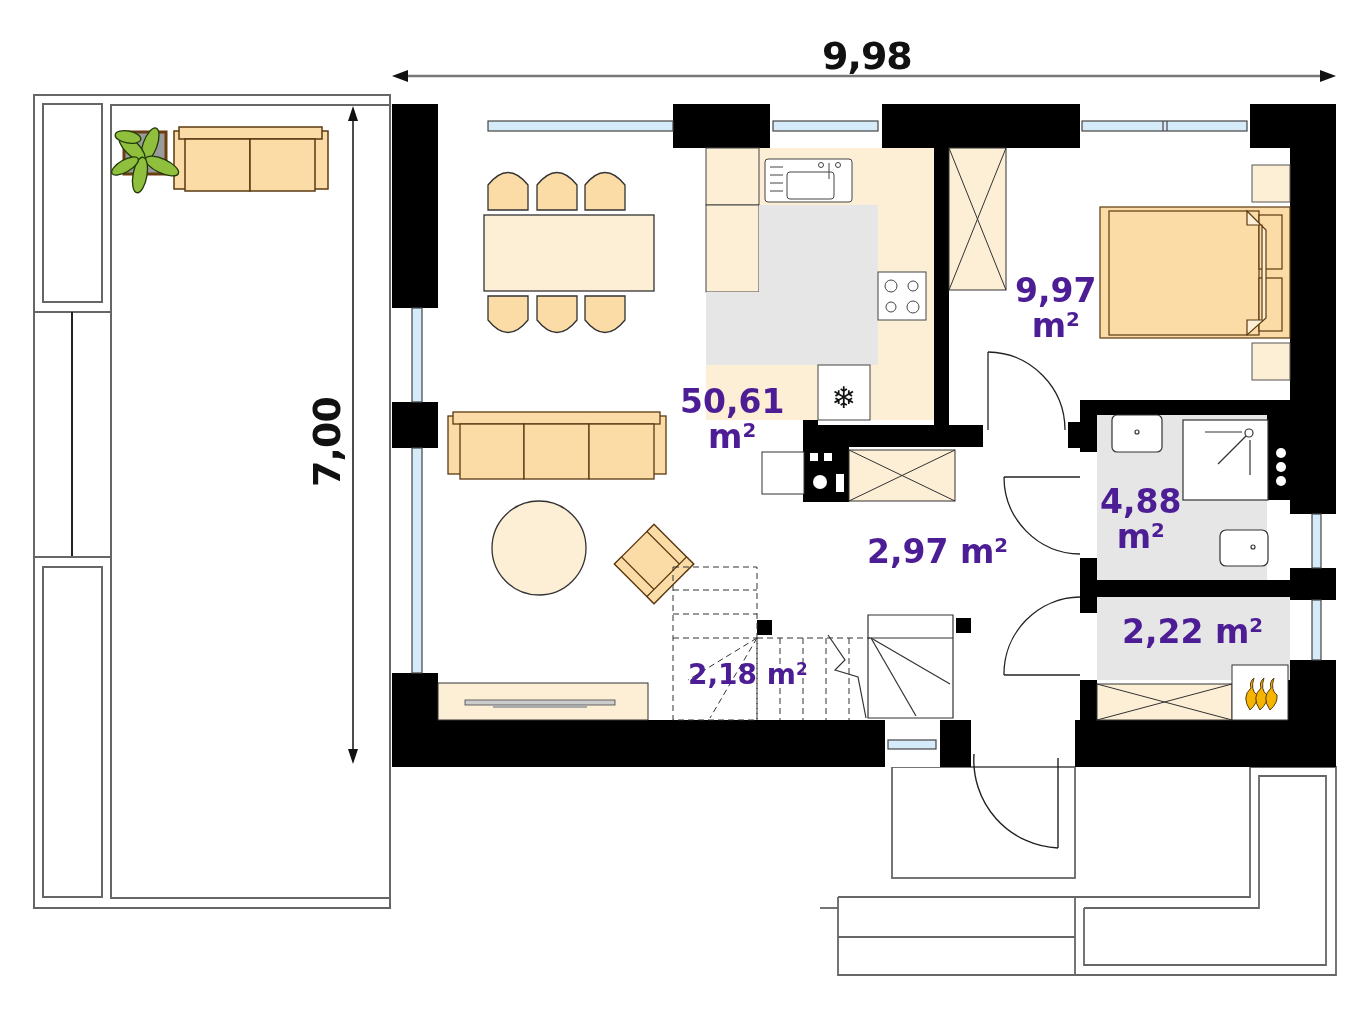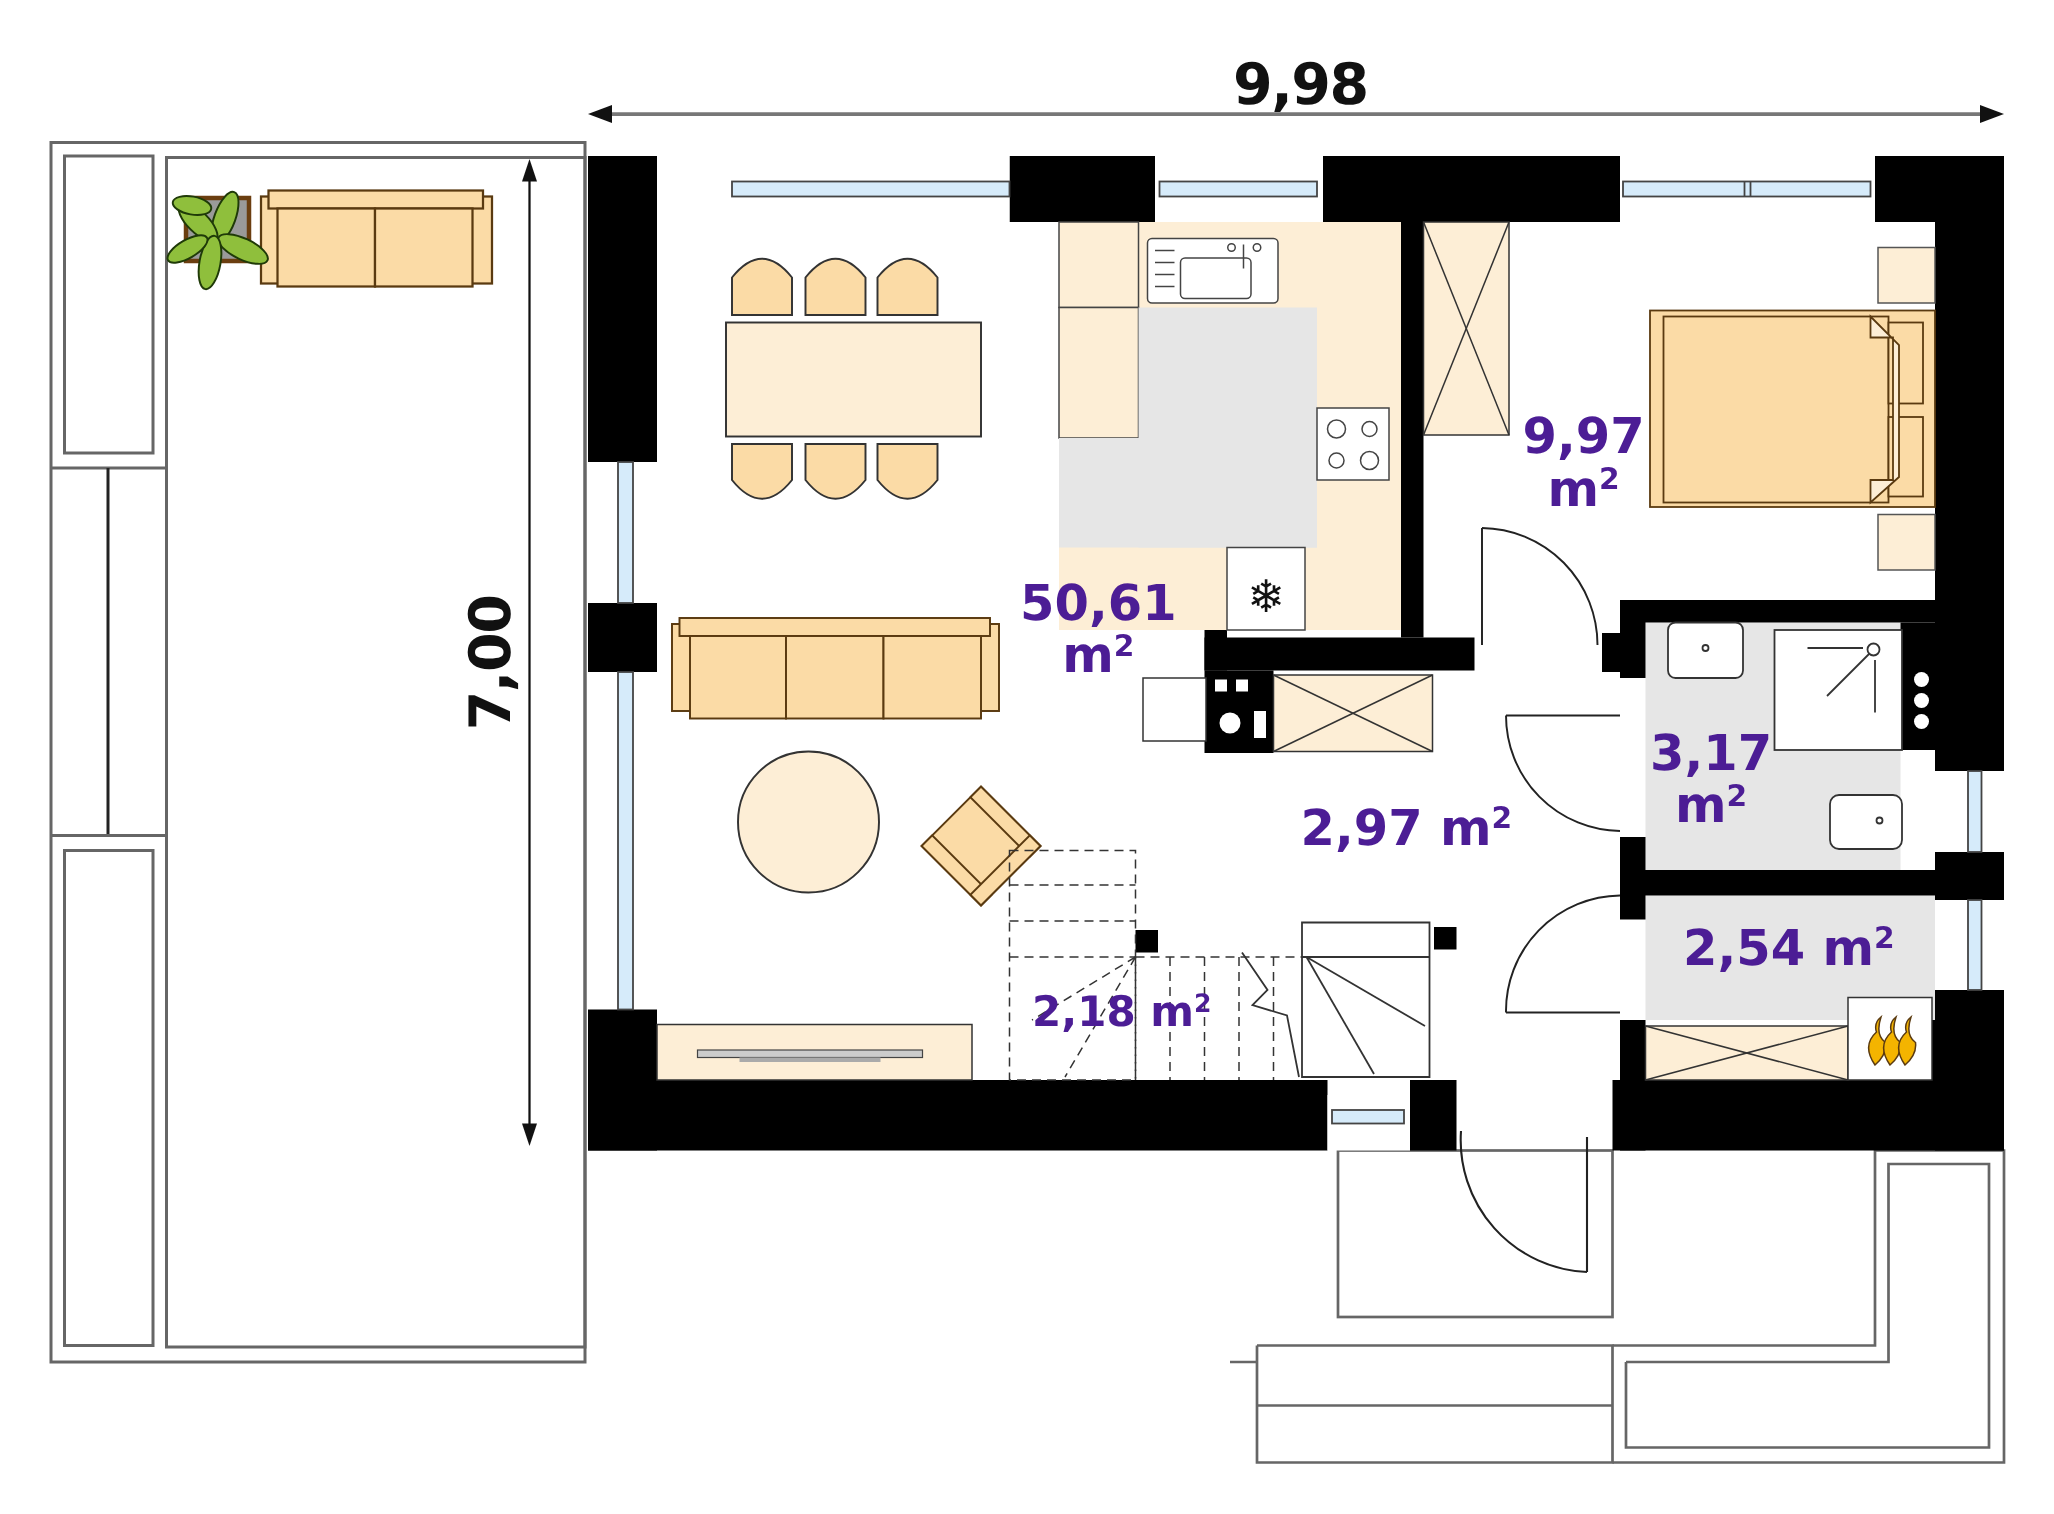--- a/index.html
+++ b/index.html
@@ -307,21 +307,21 @@
   <div><span>m</span><span class="sup">2</span></div>
 </div>
 <div class="area" style="left:1015px; top:274px; font-size:33px;">
   <div>9,97</div>
   <div><span>m</span><span class="sup">2</span></div>
 </div>
 <div class="area" style="left:867px; top:535px; font-size:33px;">
   <span>2,97</span> <span>m</span><span class="sup">2</span>
 </div>
 <div class="area" style="left:1100px; top:485px; font-size:33px;">
-  <div>3,17</div>
+  <div>4,88</div>
   <div><span>m</span><span class="sup">2</span></div>
 </div>
 <div class="area" style="left:1122px; top:615px; font-size:33px;">
-  <span>2,54</span> <span>m</span><span class="sup">2</span>
+  <span>2,22</span> <span>m</span><span class="sup">2</span>
 </div>
 <div class="area" style="left:688px; top:660px; font-size:28px;">
   <span>2,18</span> <span>m</span><span class="sup">2</span>
 </div>
 
 </body></html>

